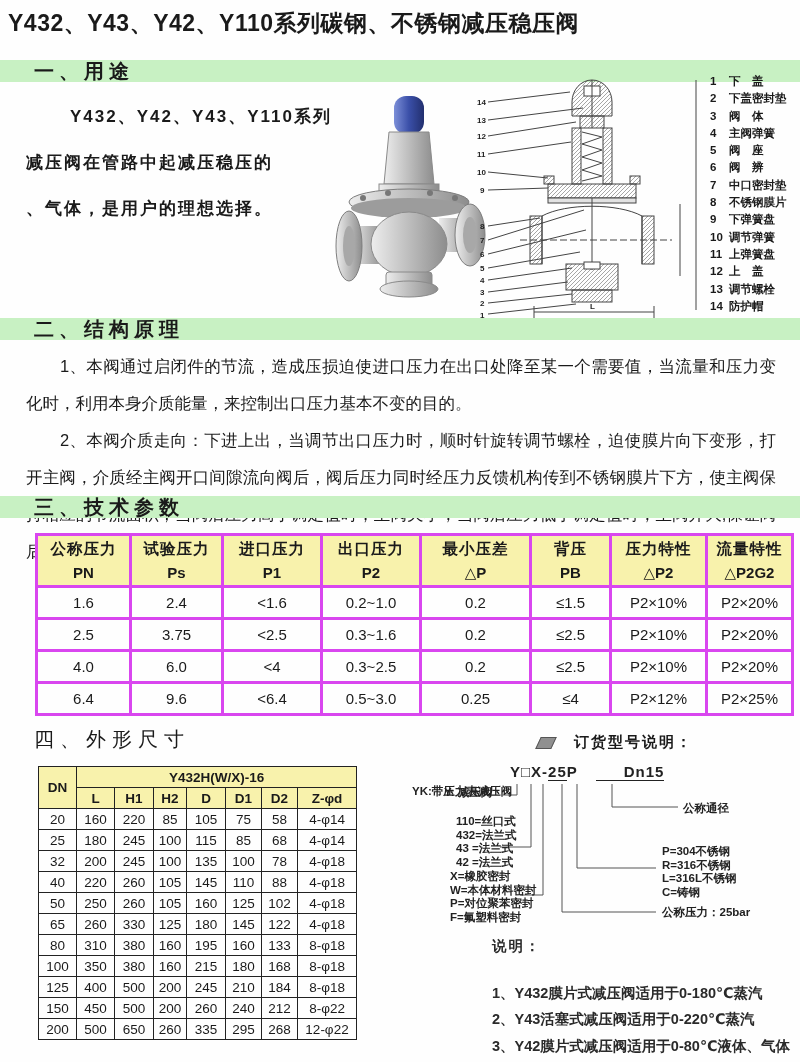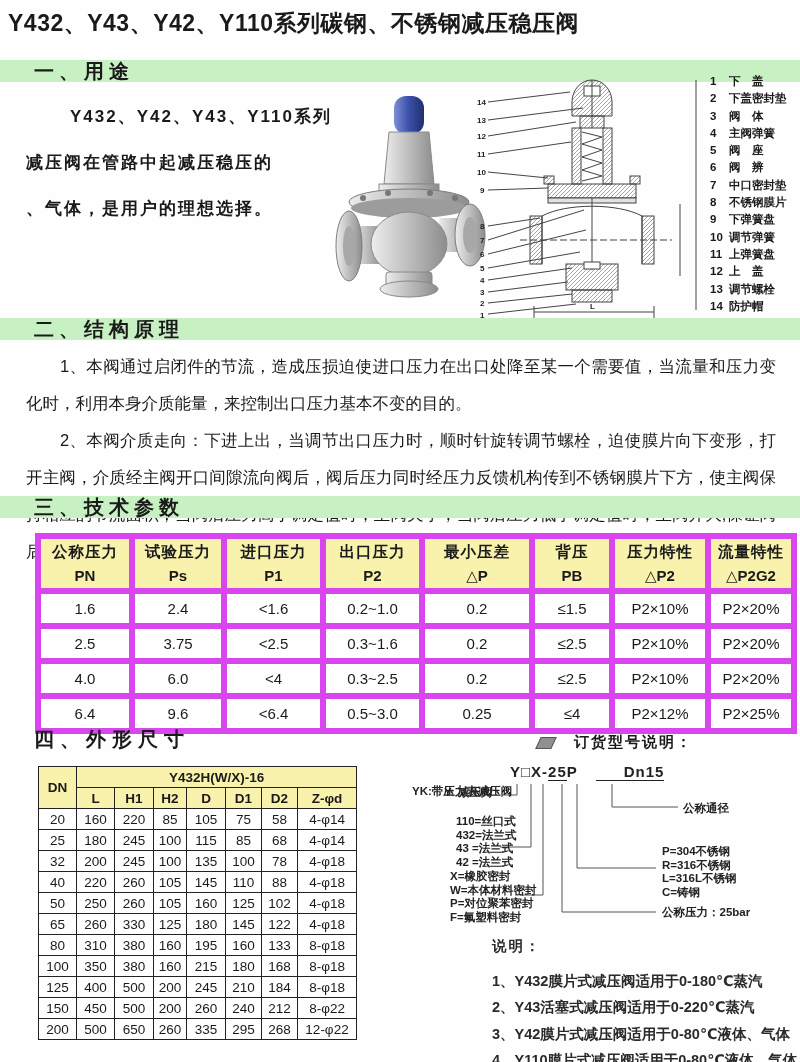--- a/index.html
+++ b/index.html
@@ -16,40 +16,40 @@
   .photo{position:absolute;left:333px;top:86px;}
   .diagram{position:absolute;left:474px;top:70px;}
   .diagram text{font-size:8px;fill:#222;font-weight:bold;}
   .parts{position:absolute;left:710px;top:73px;font-size:11.5px;font-weight:bold;line-height:17.3px;width:90px;}
   .parts div{white-space:nowrap;}
   .parts span:first-child{display:inline-block;min-width:15px;margin-right:4px;}
   .principle{position:absolute;left:26px;top:348px;width:750px;font-size:16.5px;text-align:justify;}
   .principle p{margin:0;line-height:37px;text-indent:34px;}
   table{border-collapse:collapse;text-align:center;table-layout:fixed;}
   .tech{position:absolute;left:35px;top:533px;width:756px;font-size:15px;border:2px solid #222;}
-  .tech th,.tech td{border:6px solid #d946ef;padding:0;}
+  .tech th,.tech td{border:3px solid #d946ef;padding:0;}
   .tech th{background:#f8f2ac;font-weight:bold;}
   .tech th .l{line-height:25px;font-size:15.5px;letter-spacing:1px;}
   .tech th .s{line-height:24px;font-size:15px;}
   .tech td{height:29px;}
-  .h4{position:absolute;left:34px;top:726px;font-size:20px;font-weight:bold;letter-spacing:6px;}
+  .h4{position:absolute;left:34px;top:726px;font-size:20px;font-weight:normal;letter-spacing:6px;}
   .dims{position:absolute;left:38px;top:766px;width:318px;font-size:13.5px;border:1.5px solid #222;}
   .dims th,.dims td{border:1px solid #222;padding:0;height:20px;}
   .dims th{background:#f8f2ac;font-weight:bold;}
   .order-h{position:absolute;left:538px;top:733px;font-size:15px;font-weight:bold;display:flex;align-items:center;gap:20px;letter-spacing:2px;}
   .pgram{width:14px;height:10px;background:#909090;border:1px solid #555;transform:skewX(-25deg);}
   .order{position:absolute;left:400px;top:755px;width:400px;height:180px;font-size:11.5px;font-weight:bold;color:#222;}
   .order .lbl{position:absolute;white-space:nowrap;}
   .order .grp div{line-height:13.5px;white-space:nowrap;}
   .model{position:absolute;left:110px;top:8px;font-size:15px;font-weight:bold;letter-spacing:1px;white-space:nowrap;}
   .model .u{border-bottom:1.5px solid #222;}
   .model .dn{margin-left:18px;border-bottom:1.5px solid #222;padding-left:28px;}
   .order svg{position:absolute;left:0;top:0;}
   .notes{position:absolute;left:492px;top:933px;font-size:14.5px;font-weight:bold;color:#2a2a2a;}
-  .notes .nh{margin-bottom:8px;letter-spacing:2px;}
+  .notes .nh{margin-bottom:20px;letter-spacing:2px;}
   .notes div{line-height:26.5px;white-space:nowrap;}
 </style>
 </head>
 <body>
 
 <div class="page">
 
   <div class="title">Y432、Y43、Y42、Y110系列碳钢、不锈钢减压稳压阀</div>
 
   <div class="bar" id="bar1">

